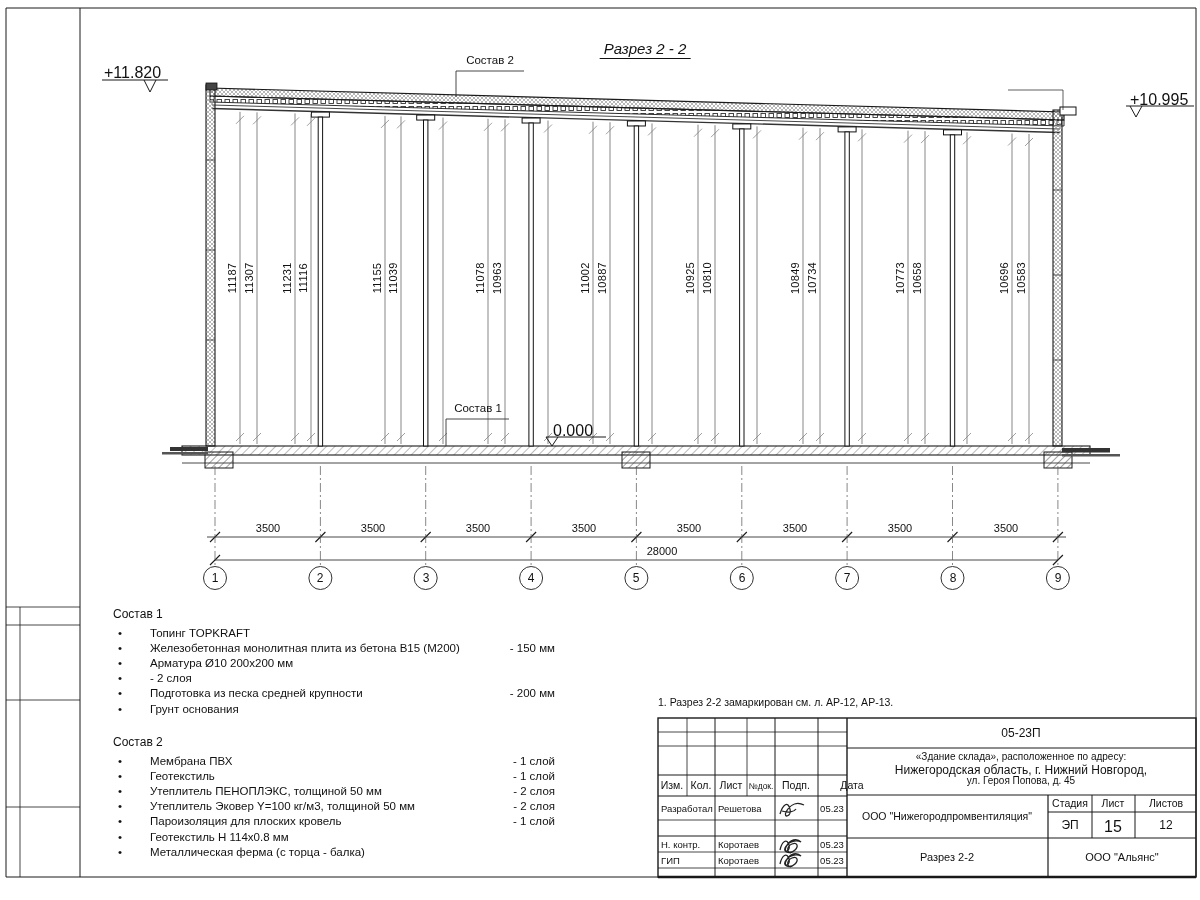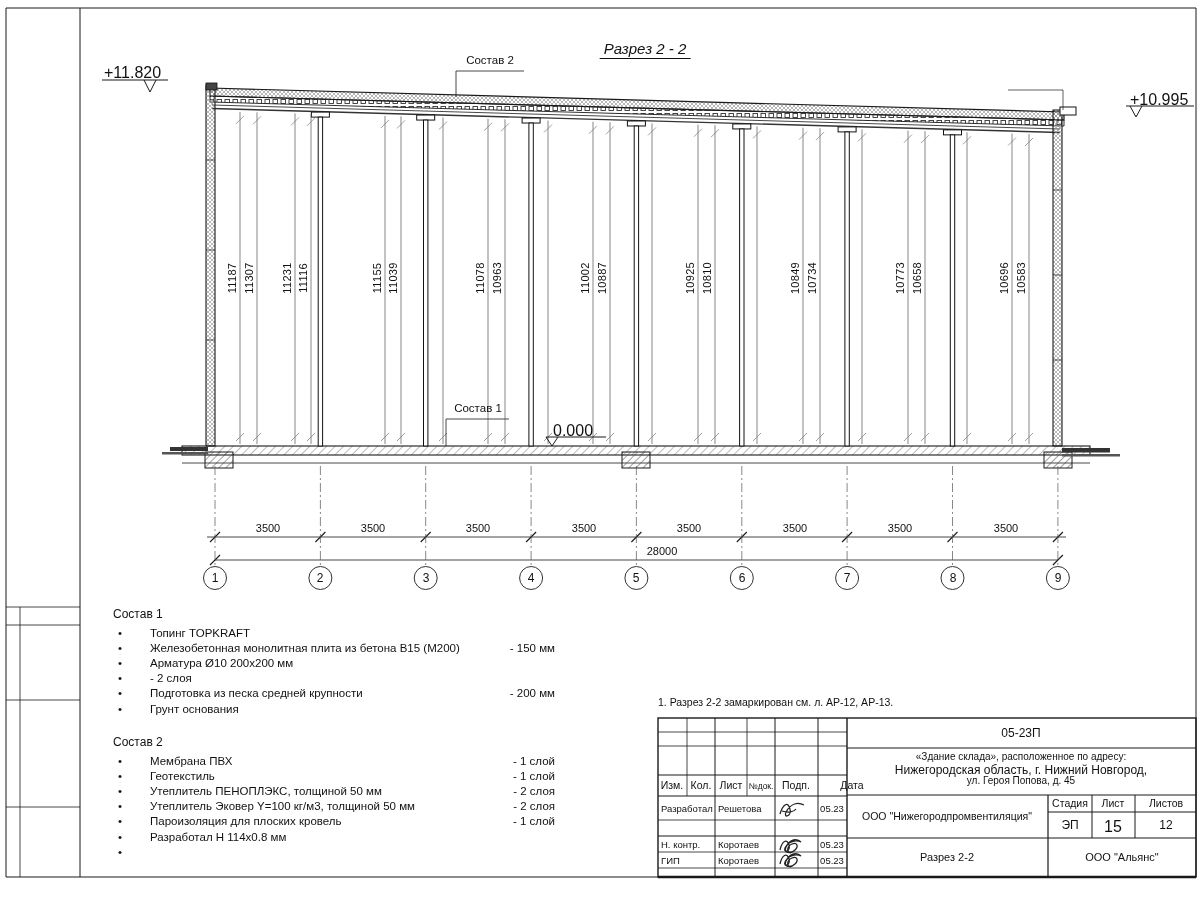--- a/index.html
+++ b/index.html
@@ -377,25 +377,26 @@
         <span class="tx">Утеплитель Эковер Y=100 кг/м3, толщиной 50 мм</span>
         <span class="vl">- 2 слоя</span>
       </div>
   <div class="row">
         <span class="bu">•</span>
         <span class="tx">Пароизоляция для плоских кровель</span>
         <span class="vl">- 1 слой</span>
       </div>
   <div class="row">
         <span class="bu">•</span>
-        <span class="tx">Разработал Н 114х0.8 мм</span>
+        <span class="tx">Геотекстиль Н 114х0.8 мм</span>
         <span class="vl"></span>
       </div>
   <div class="row">
         <span class="bu">•</span>
+        <span class="tx">Металлическая ферма (с торца - балка)</span>
         <span class="vl"></span>
       </div>
 </div>
 
 <div class="t note" style="left:658px;top:696px">1. Разрез 2-2 замаркирован см. л. АР-12, АР-13.</div>
 
 <div class="t tb tbc" style="left:1021px;top:726px;font-size:12px">05-23П</div>
 <div class="t tb tbc" style="left:1021px;top:751px;font-size:10px">«Здание склада», расположенное по адресу:</div>
 <div class="t tb tbc" style="left:1021px;top:763px;font-size:12px">Нижегородская область, г. Нижний Новгород,</div>
 <div class="t tb tbc" style="left:1021px;top:775px;font-size:10px">ул. Героя Попова, д. 45</div>

